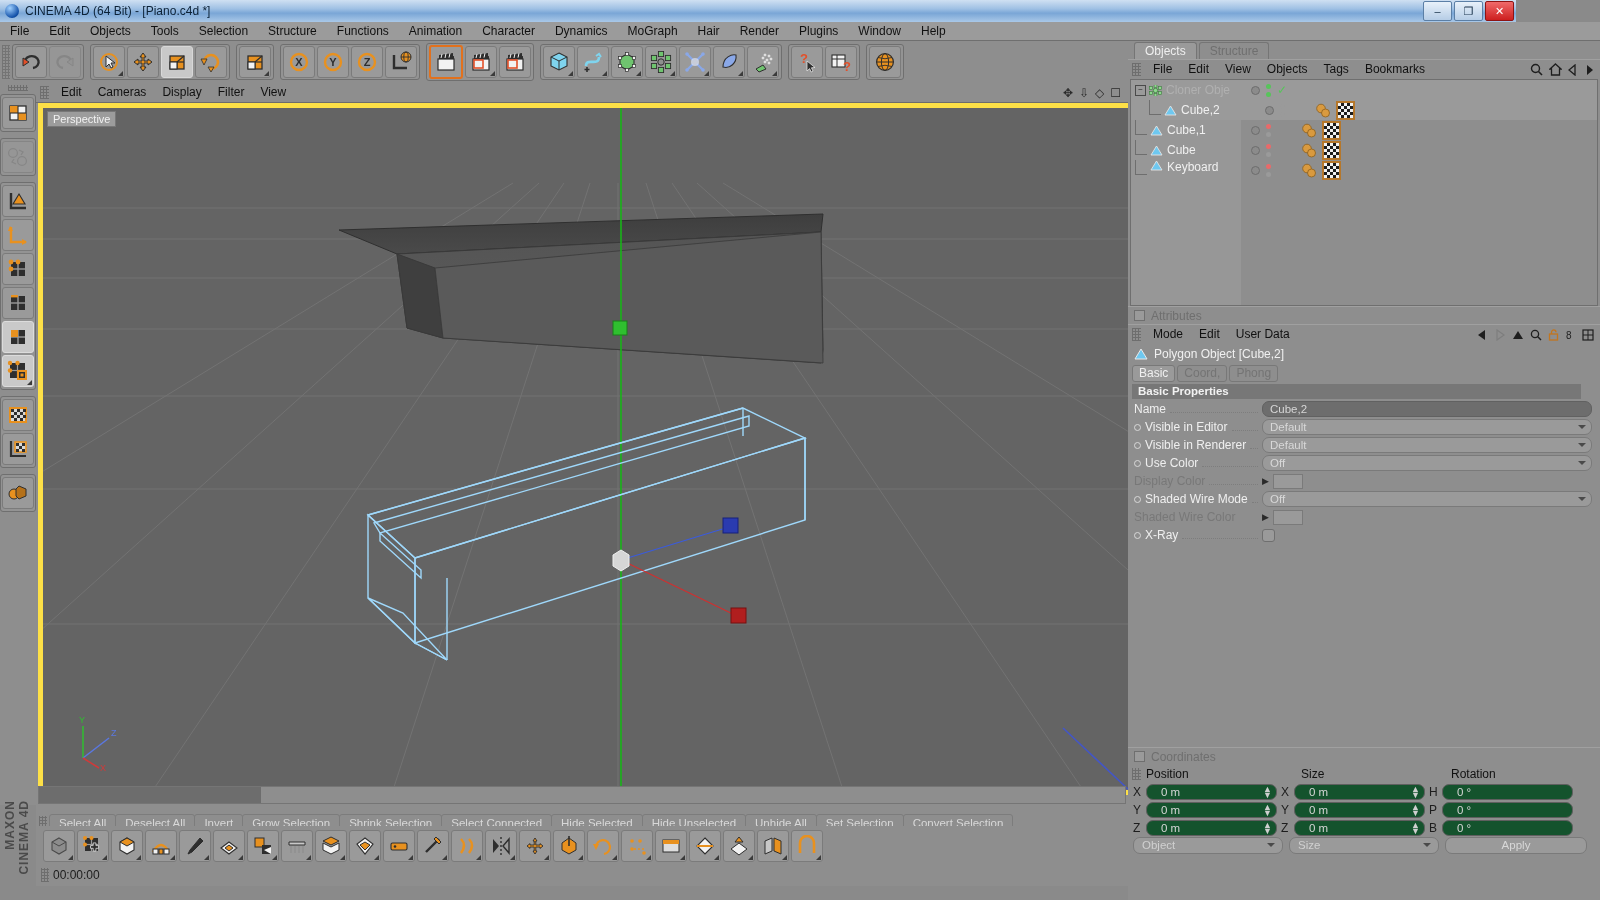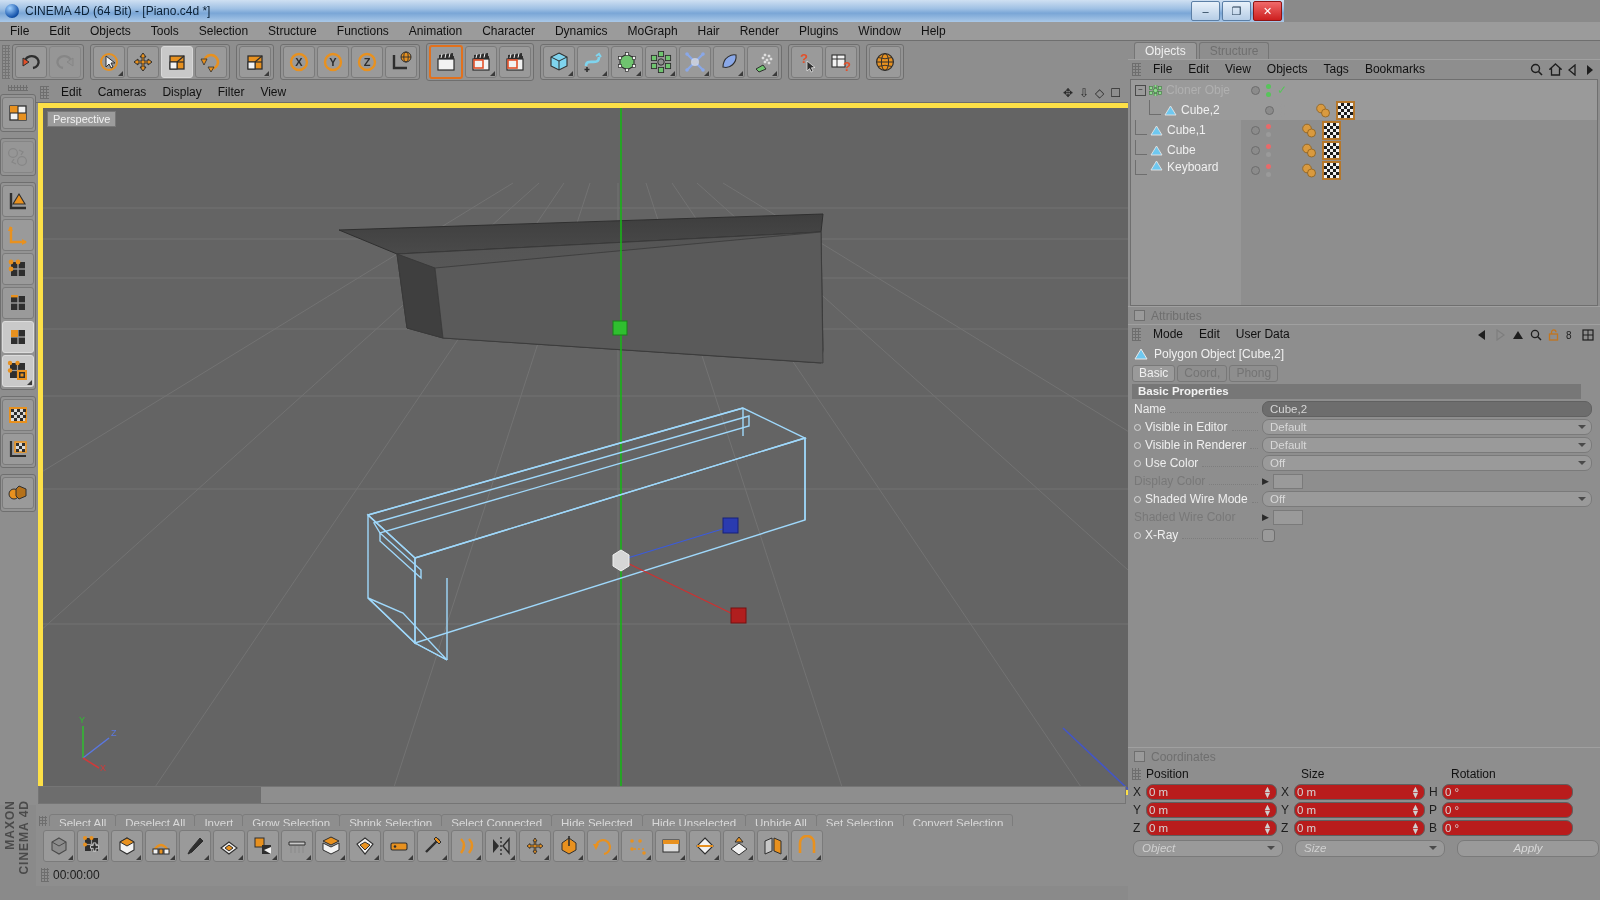--- a/index.html
+++ b/index.html
@@ -1,20 +1,20 @@
 <!DOCTYPE html>
 <html><head>
 <meta charset="utf-8">
 <style>
   html,body{margin:0;padding:0;background:#8a8a8a;}
   body{width:1600px;height:900px;overflow:hidden;font-family:"Liberation Sans",sans-serif;font-size:12px;color:#1a1a1a;}
   #app{position:relative;width:1600px;height:900px;}
 
   
-  .titlebar{position:absolute;left:0;top:0;width:1284px;height:22px;
+  .titlebar{position:absolute;left:0;top:0;width:1516px;height:22px;
     background:linear-gradient(to bottom,#cfe0f2 0%,#9fc0e4 40%,#7aa6d6 60%,#a9c8e8 100%);
     display:flex;align-items:center;}
   .title-ico{width:14px;height:14px;border-radius:50%;margin:0 6px 0 5px;
     background:radial-gradient(circle at 35% 30%,#9fd0ff,#1250a8 70%,#072a63);}
   .title-text{font-size:12px;color:#0c2237;white-space:nowrap;}
   .win-btns{position:absolute;right:2px;top:1px;display:flex;gap:2px;}
   .win-btn{width:27px;height:18px;border:1px solid #5b7fa6;border-radius:2px;
     background:linear-gradient(to bottom,#e8f1fa,#b6cde6);display:flex;align-items:center;justify-content:center;
     font-size:11px;color:#173048;}
   .win-btn.close{background:linear-gradient(to bottom,#f06a6a,#cd1f1f);color:#fff;border-color:#8d1414;}
@@ -160,24 +160,24 @@
     border-bottom:3.5px solid transparent;border-left:5px solid #cfcfcf;}
   .swatch{width:28px;height:13px;background:#9a9a9a;border:1px solid #7a7a7a;}
   .xraybox{width:11px;height:11px;border-radius:3px;background:#9a9a9a;border:1px solid #6f6f6f;}
   .coord-cols{height:18px;display:flex;align-items:center;padding-left:4px;font-size:12px;color:#111;}
   .cgrip{width:9px;height:12px;margin-right:5px;
     background-image:repeating-linear-gradient(0deg,#6e6e6e 0 1px,transparent 1px 3px),
                      repeating-linear-gradient(90deg,#6e6e6e 0 1px,transparent 1px 3px);}
   .crow{height:18px;display:flex;align-items:center;padding-left:5px;}
   .ccell{display:flex;align-items:center;width:148px;}
   .caxis{width:13px;font-size:12px;color:#1d1d1d;}
-  .cfield{position:relative;flex:1;height:14px;border-radius:7px;background:#b91c1c;border:1px solid #5f5f5f;
-    color:#d6d6d6;font-size:11.5px;line-height:14px;padding-left:2px;margin-right:4px;}
+  .cfield{position:relative;flex:1;height:14px;border-radius:7px;background:#14532d;border:1px solid #5f5f5f;
+    color:#d6d6d6;font-size:11.5px;line-height:14px;padding-left:14px;margin-right:4px;}
   .spin{position:absolute;right:4px;top:1px;color:#cfcfcf;font-size:9px;line-height:6px;}
-  .cbtnrow{height:20px;display:flex;align-items:flex-end;padding-left:5px;gap:12px;font-style:italic;}
+  .cbtnrow{height:20px;display:flex;align-items:flex-start;padding-left:5px;gap:6px;}
   .cdrop{width:140px;height:15px;border-radius:7px;background:#9a9a9a;border:1px solid #7a7a7a;
     color:#d0d0d0;font-size:11.5px;line-height:15px;padding-left:8px;position:relative;}
   .cdrop:after{content:"";position:absolute;right:7px;top:5px;border-left:4px solid transparent;
     border-right:4px solid transparent;border-top:4px solid #4a4a4a;}
   .capply{width:140px;height:15px;border-radius:7px;background:#9a9a9a;border:1px solid #7a7a7a;
     color:#d8d8d8;font-size:11.5px;line-height:15px;text-align:center;}
 </style>
 </head>
 <body>
 

